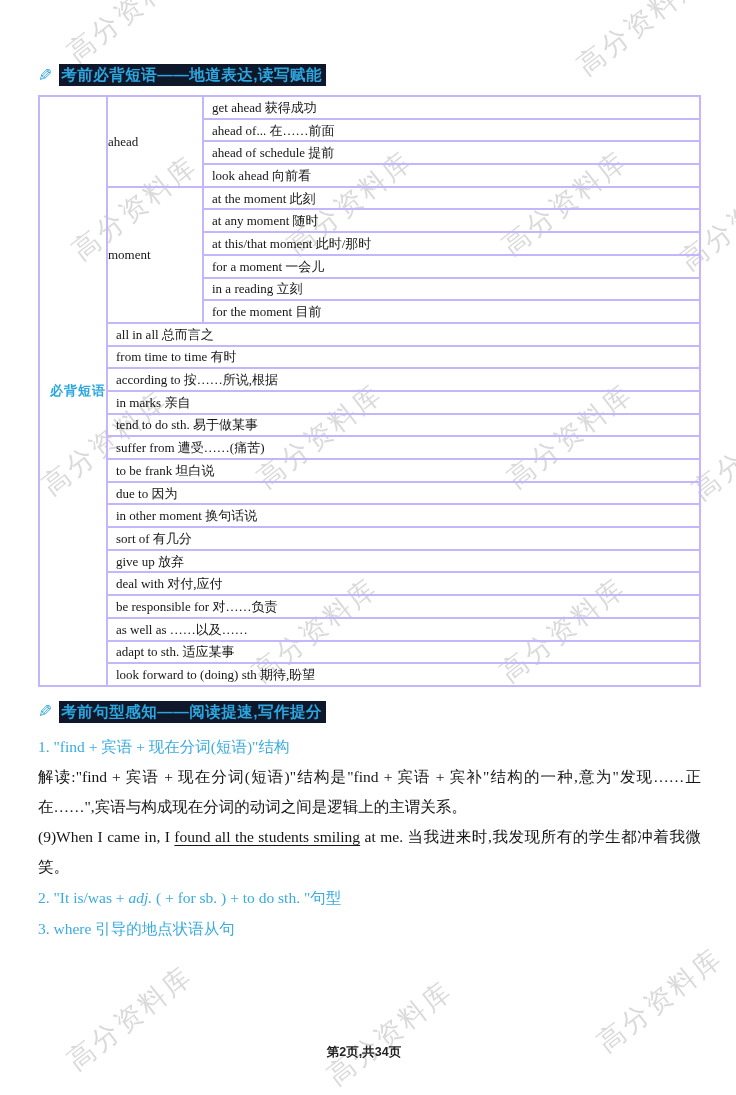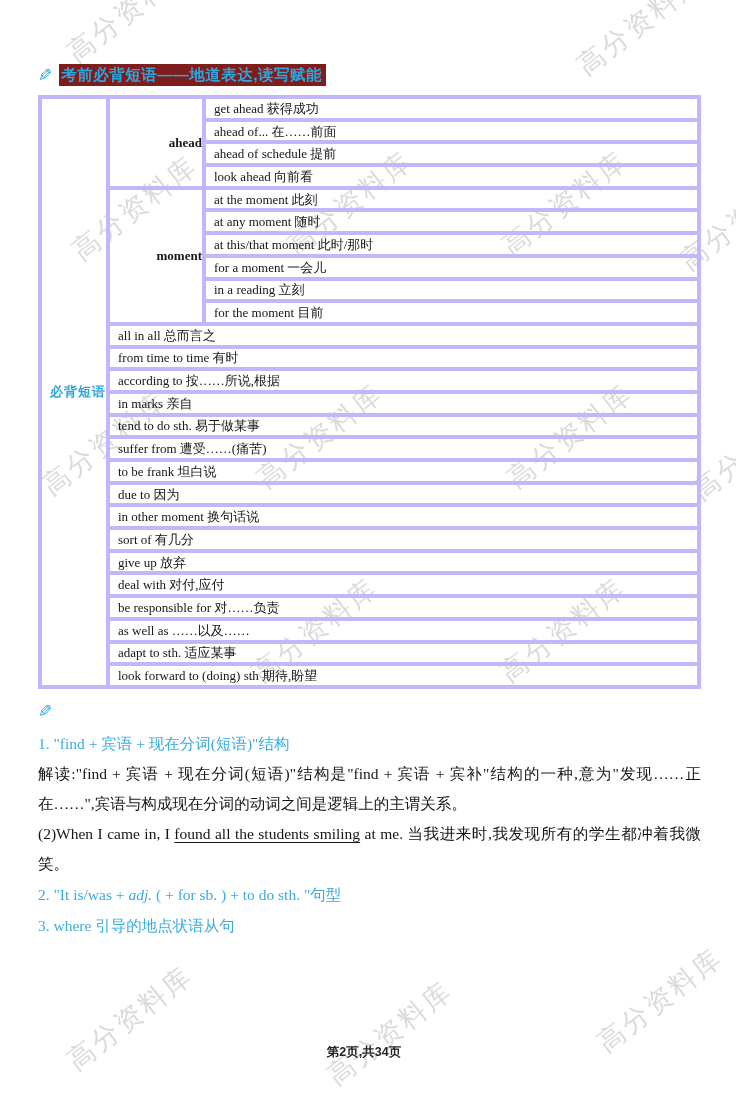--- a/index.html
+++ b/index.html
@@ -20,39 +20,39 @@
     transform:rotate(-38deg);
     white-space:nowrap;
     user-select:none;
   }
   
   .content { position:relative; z-index:1; padding:64px 35px 0 38px; }
 
   .sec-header { display:flex; align-items:center; gap:7px; margin-bottom:9px; }
   .pencil { color:#2ba6de; font-size:17px; line-height:1; transform:scaleX(-1); display:inline-block; }
   .sec-title {
-    background:#7f1d1d; color:#2ba6de;
+    background:#0f172a; color:#2ba6de;
     font-family:"Liberation Sans","DejaVu Sans",sans-serif;
     font-weight:bold; font-size:15.5px; letter-spacing:0.5px;
     padding:2px 4px 2px 2px; line-height:18px;
   }
 
   
   table.phrases {
     border-collapse:collapse; table-layout:fixed;
     width:663px; background:transparent;
     border:1.5px solid #2b2b2b;
   }
   table.phrases td {
-    border:4px solid #c4b5fd;
+    border:2px solid #c4b5fd;
     font-size:13px; line-height:15px;
     height:22.7px; overflow:hidden; white-space:nowrap;
   }
   td.c1 { width:68px; text-align:right; }
-  td.c2 { width:96px; text-align:right; font-size:13.5px;font-weight:bold; }
+  td.c2 { width:96px; text-align:left; font-size:13.5px; }
   td.c3 { padding-left:8px; }
   .side-label {
     color:#2ba6de; font-weight:bold; font-size:13px;
     font-family:"Liberation Sans","DejaVu Sans",sans-serif;
     letter-spacing:1px;
   }
 
   
   .hdr2 { margin-top:14px; }
   .blue-line { color:#3aabdf; font-size:15.5px; line-height:30px; margin-top:1px; }
@@ -176,25 +176,26 @@
           <td class="c3" colspan="2">adapt to sth. 适应某事</td>
         </tr>
     <tr>
           <td class="c3" colspan="2">look forward to (doing) sth 期待,盼望</td>
         </tr>
   </tbody>
     </table>
 
   <div class="sec-header hdr2">
     <span class="pencil">✎</span>
+    <span class="sec-title">考前句型感知——阅读提速,写作提分</span>
   </div>
 
   <div class="blue-line">1. "find + 宾语 + 现在分词(短语)"结构</div>
   <div class="para">解读:"find + 宾语 + 现在分词(短语)"结构是"find + 宾语 + 宾补"结构的一种,意为"发现……正在……",宾语与构成现在分词的动词之间是逻辑上的主谓关系。</div>
-  <div class="para ex"><span>(2)When I came in, I </span><u>found all the students smiling</u><span> at me. 当我进来时,我发现所有的学生都冲着我微笑。</span></div>
+  <div class="para ex"><span>(9)When I came in, I </span><u>found all the students smiling</u><span> at me. 当我进来时,我发现所有的学生都冲着我微笑。</span></div>
 
   <div class="blue-line"><span>2. "It is/was + </span><i>adj.</i><span> ( + for sb. ) + to do sth. "句型</span></div>
 
   <div class="blue-line">3. where 引导的地点状语从句</div>
 
 </div>
 
 <div class="footer">第2页,共34页</div>
 
 </body></html>

